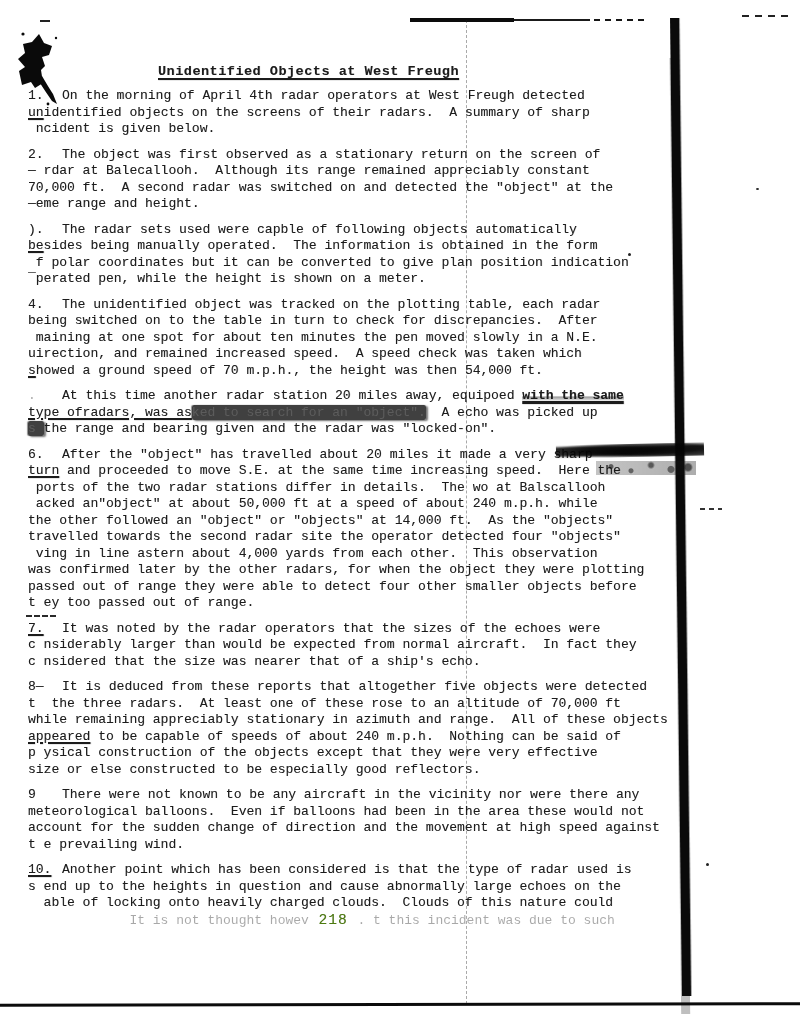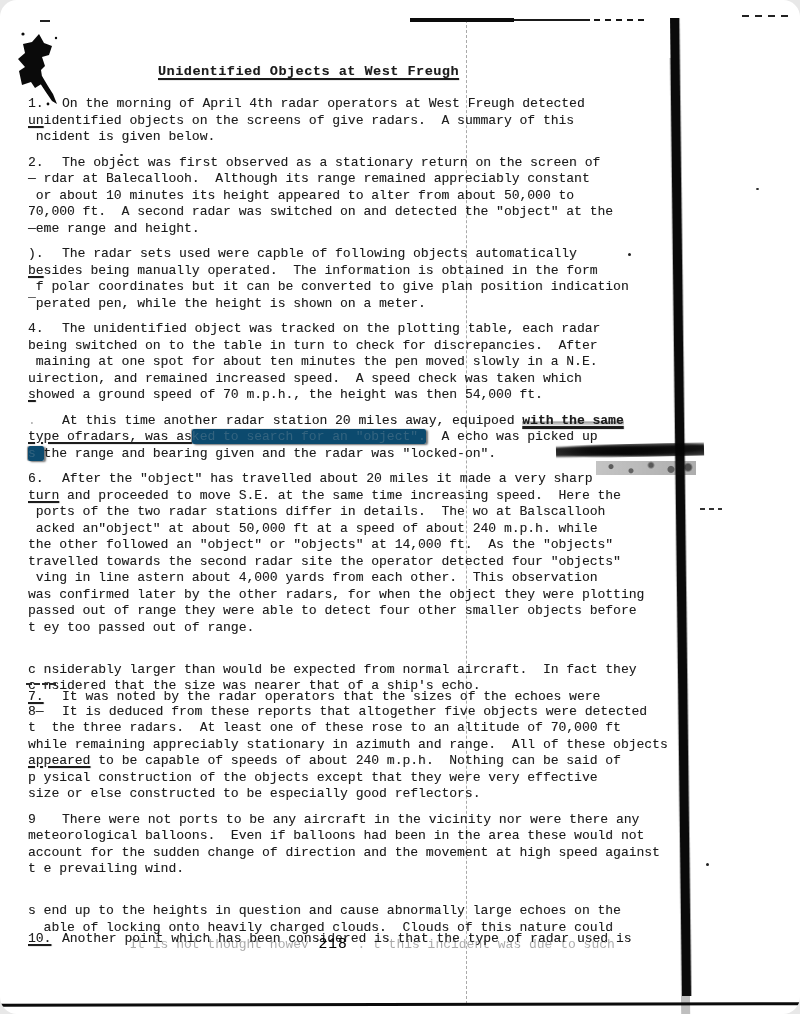--- a/index.html
+++ b/index.html
@@ -2,52 +2,51 @@
 <html><head>
 <meta charset="utf-8">
 <style>
   html,body{margin:0;padding:0;background:#e8e8e8;}
   .page{
     position:relative; width:800px; height:1014px; overflow:hidden;
     background:#ffffff; color:#1c1c1c;
     font-family:"Liberation Mono","DejaVu Sans Mono",monospace;
     font-size:13px; line-height:16.5px;
     text-shadow:0.3px 0.3px 0 rgba(0,0,0,0.30);
-    border-radius:17px;
   }
   
   .doc-title{
     position:absolute; left:158px; top:64px;
     font-weight:bold; font-size:13.5px; letter-spacing:0.5px;
     text-decoration:underline; text-decoration-thickness:2px; text-underline-offset:3px;
   }
   
-  .text-col{position:absolute; left:28px; top:96px; width:668px;}
+  .text-col{position:absolute; left:28px; top:88px; width:668px;}
   .para{margin-bottom:9px;}
   .line{white-space:pre; height:16.5px;}
   .num{display:inline-block; width:34px;}
   .num-over{position:relative;}
   .num-over::before{
     content:""; position:absolute; left:-2px; top:-6px; width:30px;
     border-top:2px dashed #2a2a2a;
   }
   
-  .s-u{text-decoration:underline; text-decoration-thickness:1.5px; text-underline-offset:2px;margin-top:44px;}
+  .s-u{text-decoration:underline; text-decoration-thickness:1.5px; text-underline-offset:2px;}
   .s-smear{
     font-weight:bold;
     text-decoration:underline; text-decoration-thickness:3px; text-underline-offset:2px;
     background:linear-gradient(180deg, rgba(0,0,0,0) 52%, rgba(10,10,10,0.40) 60%, rgba(10,10,10,0.12) 82%, rgba(0,0,0,0) 88%);
   }
   .s-blot{
-    background:#0c4a6e; color:rgba(190,190,190,0.22); border-radius:2px;
+    background:#404040; color:rgba(190,190,190,0.22); border-radius:2px;
     box-shadow:2px 1px 2px rgba(0,0,0,0.55), -1px 0 1px rgba(0,0,0,0.45);
     text-shadow:none;
   }
   .s-faded{color:rgba(25,25,25,0.38); text-shadow:none;}
-  .s-stamp{color:#000000; font-size:14.5px; letter-spacing:1px;}
+  .s-stamp{color:#4d7c0f; font-size:14.5px; letter-spacing:1px;}
   
   .rule-top-thick{position:absolute; left:410px; top:18px; width:104px; height:4px; background:#0c0c0c;}
   .rule-top-thin{position:absolute; left:514px; top:19px; width:76px; height:2px; background:#1a1a1a;}
   .rule-top-dashes{position:absolute; left:594px; top:19px; width:54px; height:2px;
     background:repeating-linear-gradient(90deg,#161616 0 6px,transparent 6px 11px);}
   .rule-corner-dashes{position:absolute; left:742px; top:15px; width:52px; height:2px;
     background:repeating-linear-gradient(90deg,#222 0 7px,transparent 7px 13px);}
   .right-bar{
     position:absolute; left:676px; top:18px; width:9px; height:978px;
     background:#0a0a0a; transform:rotate(-0.7deg);
@@ -112,27 +111,26 @@
   <div class="rule-corner-dashes"></div>
   <div class="fold-line"></div>
   <div class="right-bar"></div>
   <div class="bottom-rule"></div>
 
   <div class="doc-title">Unidentified Objects at West Freugh</div>
 
   <div class="text-col">
       <div class="para">
         <div class="line"><span class="num">1.</span><span>On the morning of April 4th radar operators at West Freugh detected</span></div>
-        <div class="line"><span class="s-u">un</span><span>identified objects on the screens of give radars.  A summary of this</span></div>
+        <div class="line"><span class="s-u">un</span><span>identified objects on the screens of their radars.  A summary of sharp</span></div>
         <div class="line"><span> ncident is given below.</span></div>
       </div>
       <div class="para">
         <div class="line"><span class="num">2.</span><span>The object was first observed as a stationary return on the screen of</span></div>
         <div class="line"><span>— rdar at Balecallooh.  Although its range remained appreciably constant</span></div>
-        <div class="line"><span> or about 10 minutes its height appeared to alter from about 50,000 to</span></div>
         <div class="line"><span>70,000 ft.  A second radar was switched on and detected the "object" at the</span></div>
         <div class="line"><span>—eme range and height.</span></div>
       </div>
       <div class="para">
         <div class="line"><span class="num">).</span><span>The radar sets used were capble of following objects automatically</span></div>
         <div class="line"><span class="s-u">be</span><span>sides being manually operated.  The information is obtained in the form</span></div>
         <div class="line"><span> f polar coordinates but it can be converted to give plan position indication</span></div>
         <div class="line"><span>¯perated pen, while the height is shown on a meter.</span></div>
       </div>
       <div class="para">
@@ -166,21 +164,21 @@
       </div>
       <div class="para">
         <div class="line"><span class="num">8—</span><span>It is deduced from these reports that altogether five objects were detected</span></div>
         <div class="line"><span>t  the three radars.  At least one of these rose to an altitude of 70,000 ft</span></div>
         <div class="line"><span>while remaining appreciably stationary in azimuth and range.  All of these objects</span></div>
         <div class="line"><span class="s-u">appeared</span><span> to be capable of speeds of about 240 m.p.h.  Nothing can be said of</span></div>
         <div class="line"><span>p ysical construction of the objects except that they were very effective</span></div>
         <div class="line"><span>size or else constructed to be especially good reflectors.</span></div>
       </div>
       <div class="para">
-        <div class="line"><span class="num">9</span><span>There were not ports to be any aircraft in the vicinity nor were there any</span></div>
+        <div class="line"><span class="num">9</span><span>There were not known to be any aircraft in the vicinity nor were there any</span></div>
         <div class="line"><span>meteorological balloons.  Even if balloons had been in the area these would not</span></div>
         <div class="line"><span>account for the sudden change of direction and the movement at high speed against</span></div>
         <div class="line"><span>t e prevailing wind.</span></div>
       </div>
       <div class="para">
         <div class="line"><span class="num s-u">10.</span><span>Another point which has been considered is that the type of radar used is</span></div>
         <div class="line"><span>s end up to the heights in question and cause abnormally large echoes on the</span></div>
         <div class="line"><span>  able of locking onto heavily charged clouds.  Clouds of this nature could</span></div>
         <div class="line"><span class="s-faded">             It is not thought howev</span><span class="s-stamp"> 218 </span><span class="s-faded">. t this incident was due to such</span></div>
       </div>

